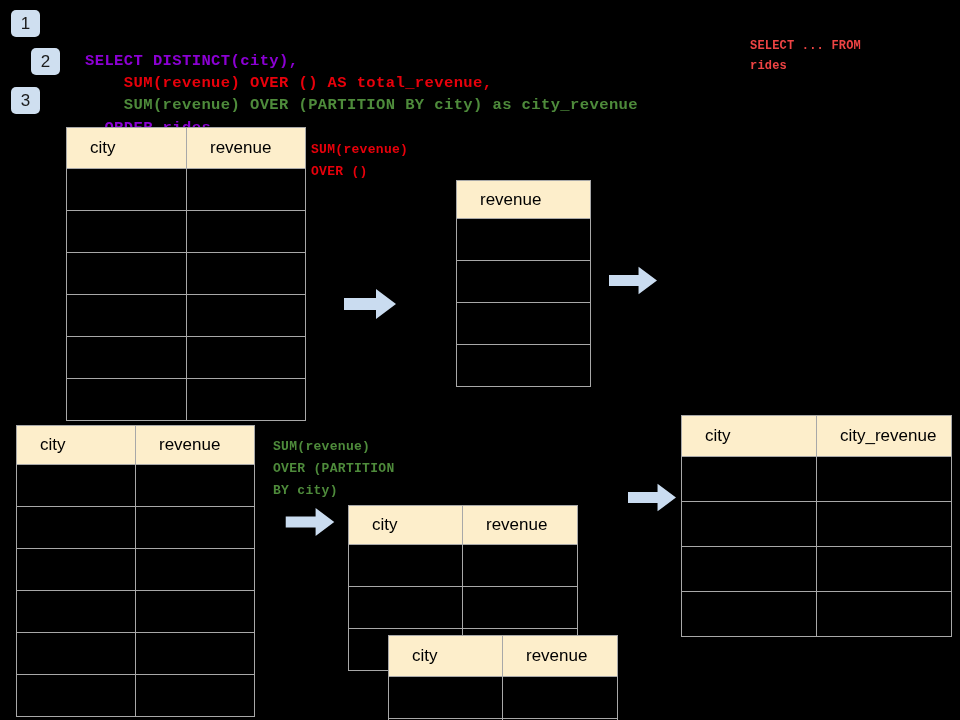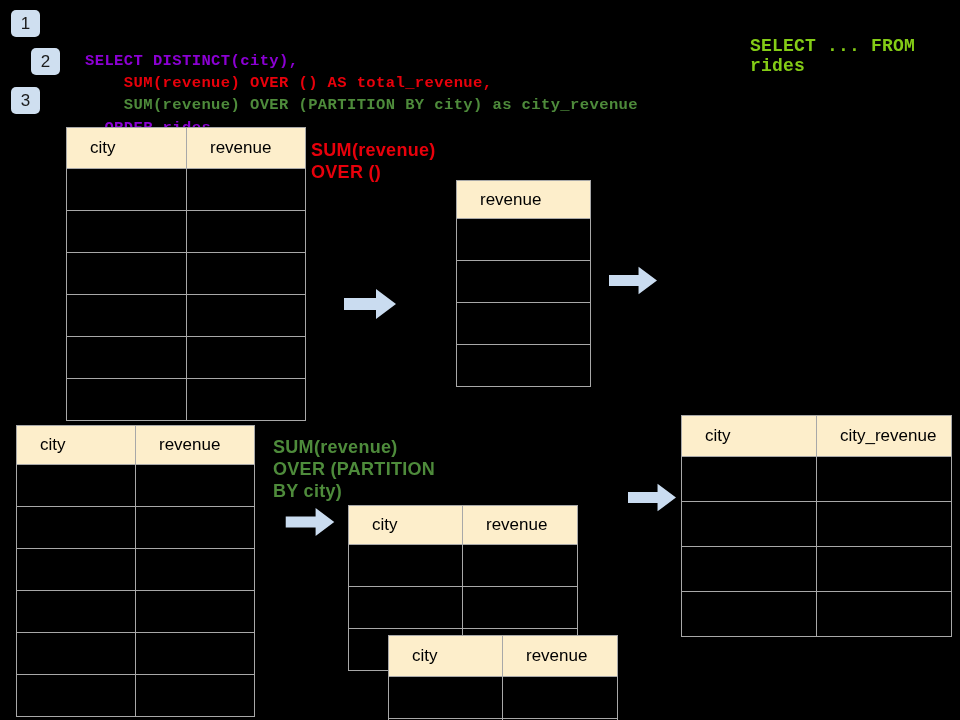--- a/index.html
+++ b/index.html
@@ -40,36 +40,36 @@
     letter-spacing: 0.4px;
     margin-top: 40px;
   }
   .c-purple { color: #8c00d4; }
   .c-red    { color: #e8000b; }
   .c-green  { color: #4e8b3b; }
 
   
   .anno {
     position: absolute;
-    font-family: Liberation Sans, sans-serif;
-    font-size: 18px;
+    font-family: Liberation Mono, monospace;
+    font-size: 13px;
     font-weight: bold;
     white-space: pre;
     line-height: 22px;
     letter-spacing: 0.3px;
   }
   .anno-small {
     position: absolute;
     font-family: "Liberation Mono", monospace;
-    font-size: 18px;
+    font-size: 12px;
     font-weight: bold;
     white-space: pre;
     line-height: 20px;
     letter-spacing: 0.2px;
-    color: #84cc16;
+    color: #ef4444;
   }
 
   
   .tbl {
     position: absolute;
     border-collapse: collapse;
     table-layout: fixed;
     background: #000000;
   }
   .tbl td {

